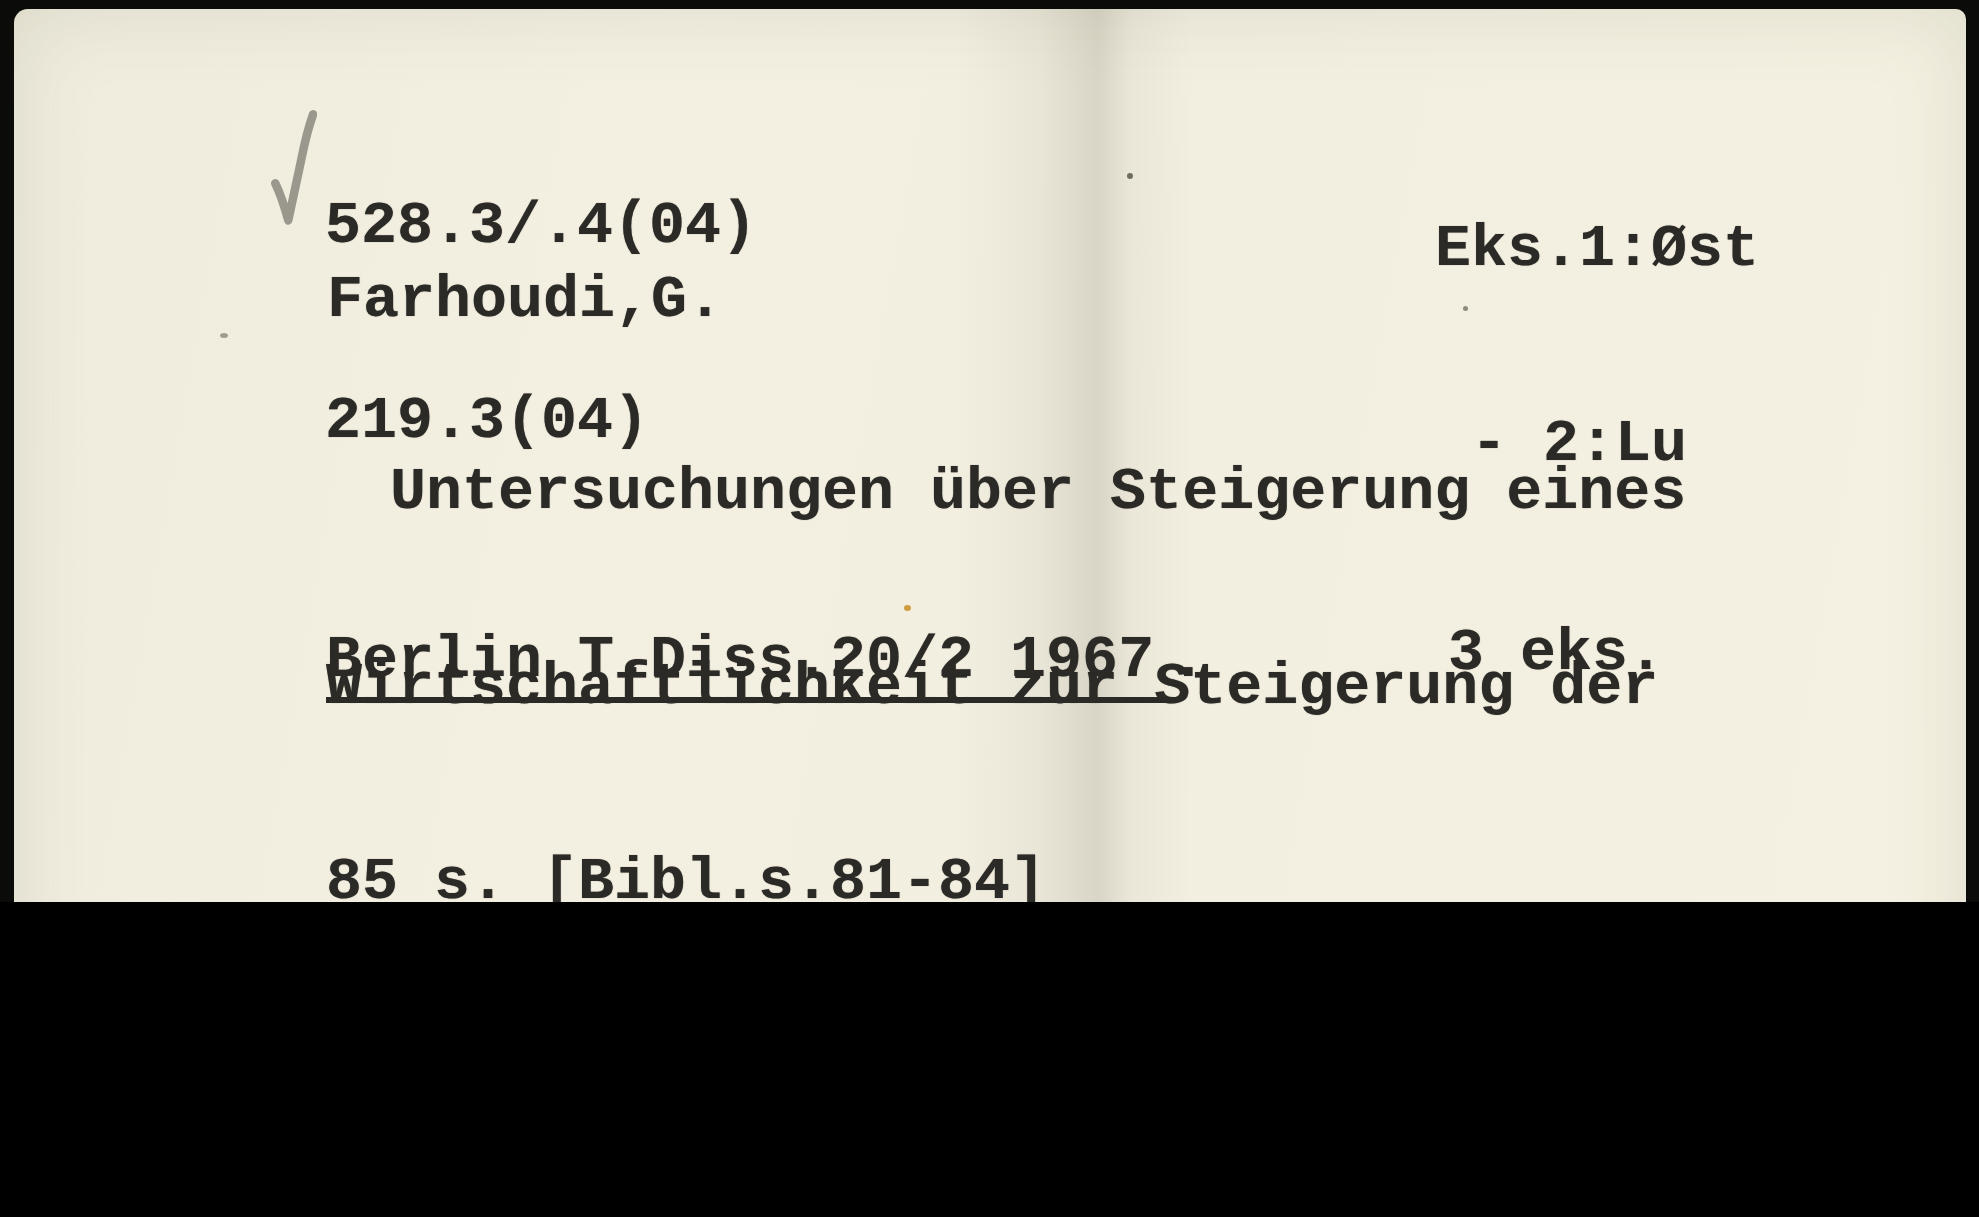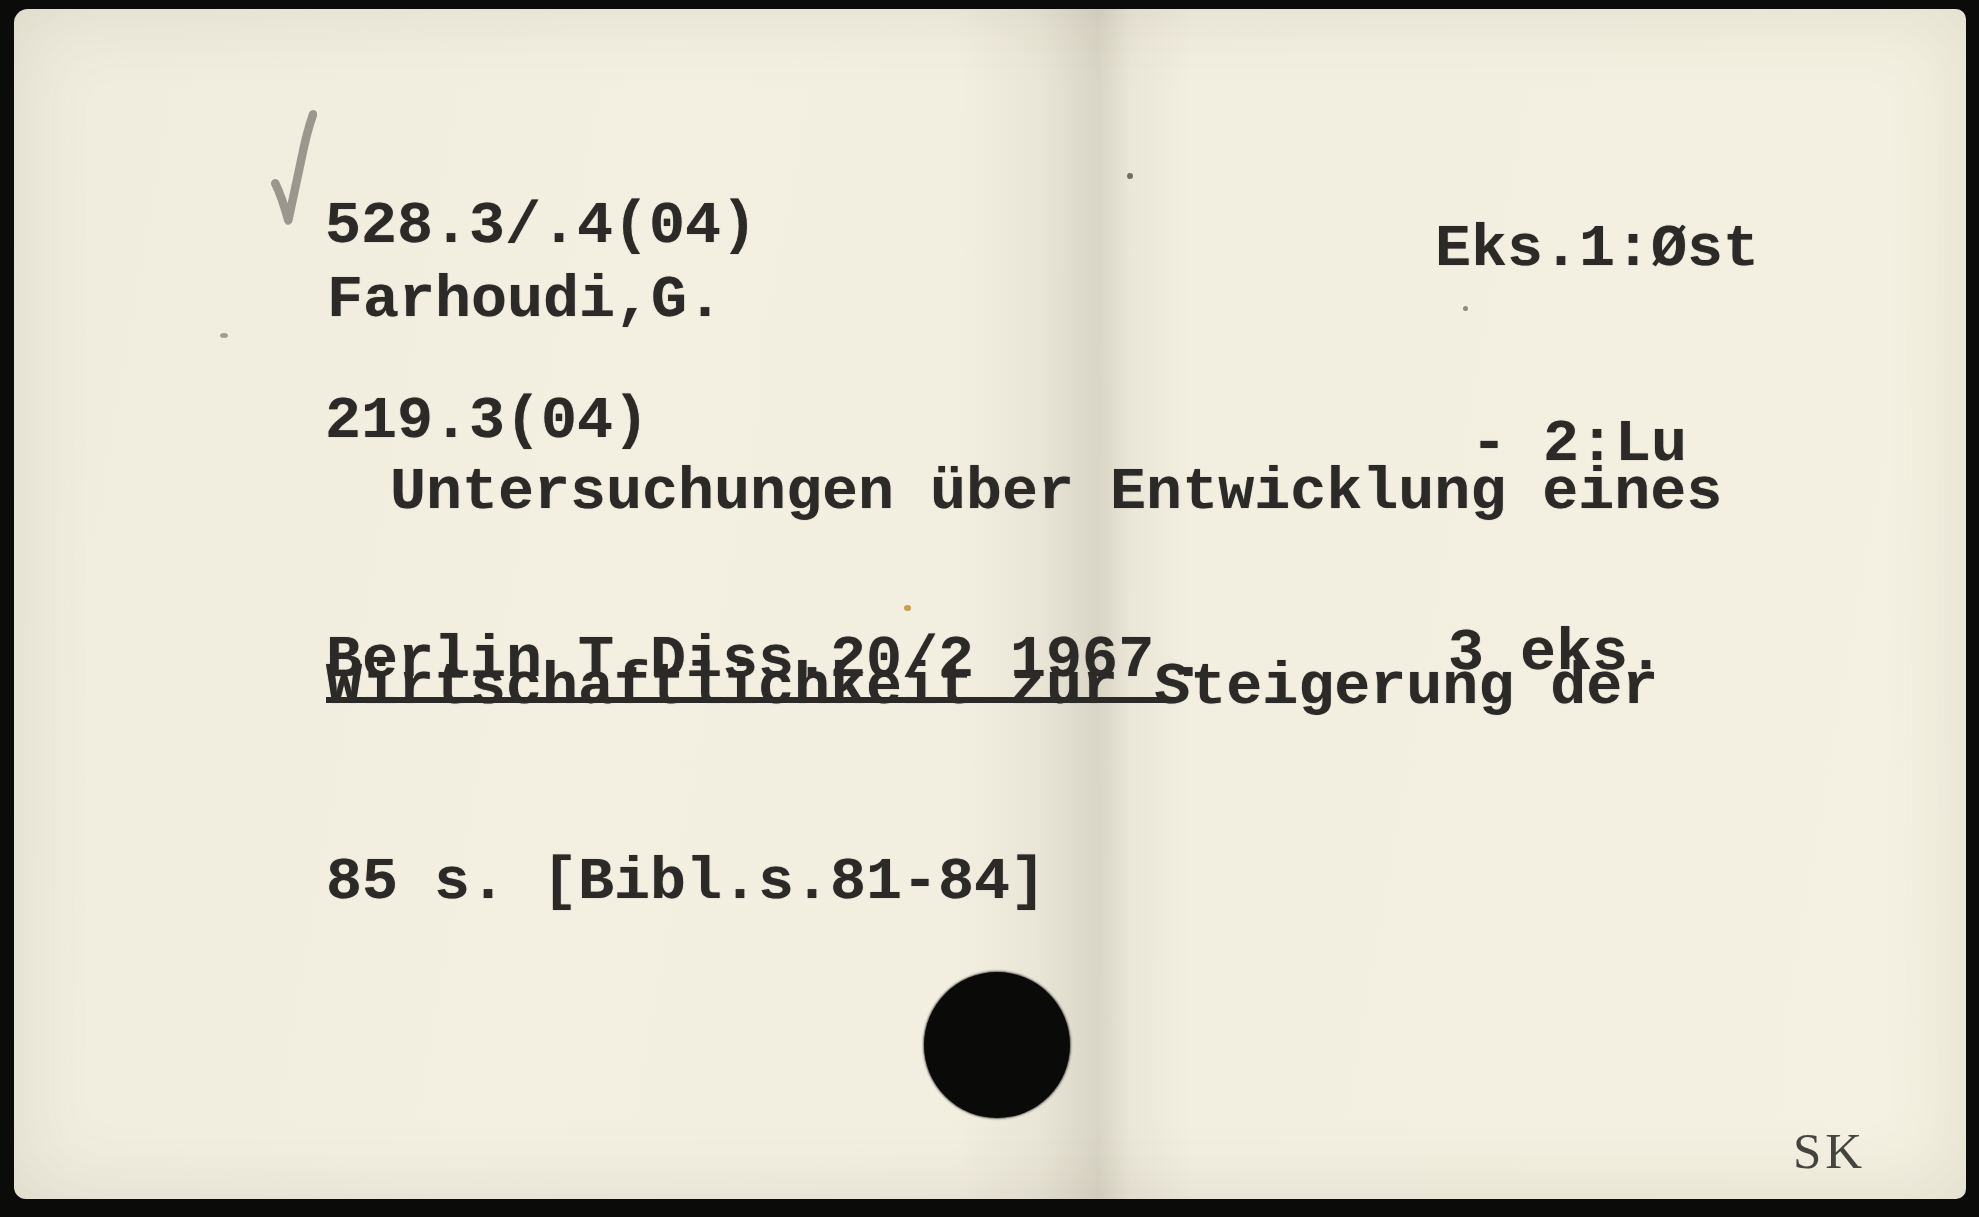--- a/index.html
+++ b/index.html
@@ -1,18 +1,18 @@
 <!DOCTYPE html>
 <html><head>
 <meta charset="utf-8">
 <style>
   html,body{margin:0;padding:0;background:#000;}
   .scan{
     position:relative;
-    width:1979px;height:1217px;
+    width:1979px;height:902px;
     background:#0b0b09;
     overflow:hidden;
     font-family:"Liberation Mono","DejaVu Sans Mono",monospace;
   }
   .card{
     position:absolute;left:14px;top:9px;
     width:1952px;height:1190px;
     background:linear-gradient(100deg,#efecde 0%,#f3f0e2 30%,#f2efe1 55%,#f4f1e2 100%);
     border-radius:14px 10px 10px 12px;
     box-shadow:inset 0 0 80px rgba(92,82,52,.13);
@@ -91,21 +91,21 @@
       </div>
 
       <div class="mono-block holdings">
         <div>Eks.1:Øst</div>
         <div> - 2:Lu</div>
       </div>
 
       <div class="mono-block author">Farhoudi,G.</div>
 
       <div class="mono-block titleblock">
-        <div class="indent">Untersuchungen über Entwicklung eines</div>
+        <div class="indent">Untersuchungen über Steigerung eines</div>
         <div>Wirtschaftlichkeit zur Steigerung der</div>
         <div>85 s. [Bibl.s.81-84]</div>
       </div>
 
       <div class="mono-block imprint"><span class="ul">Berlin T.Diss.20/2 1967</span><span>.</span></div>
 
       <div class="mono-block copies">3 eks.</div>
 
     </div>
 

